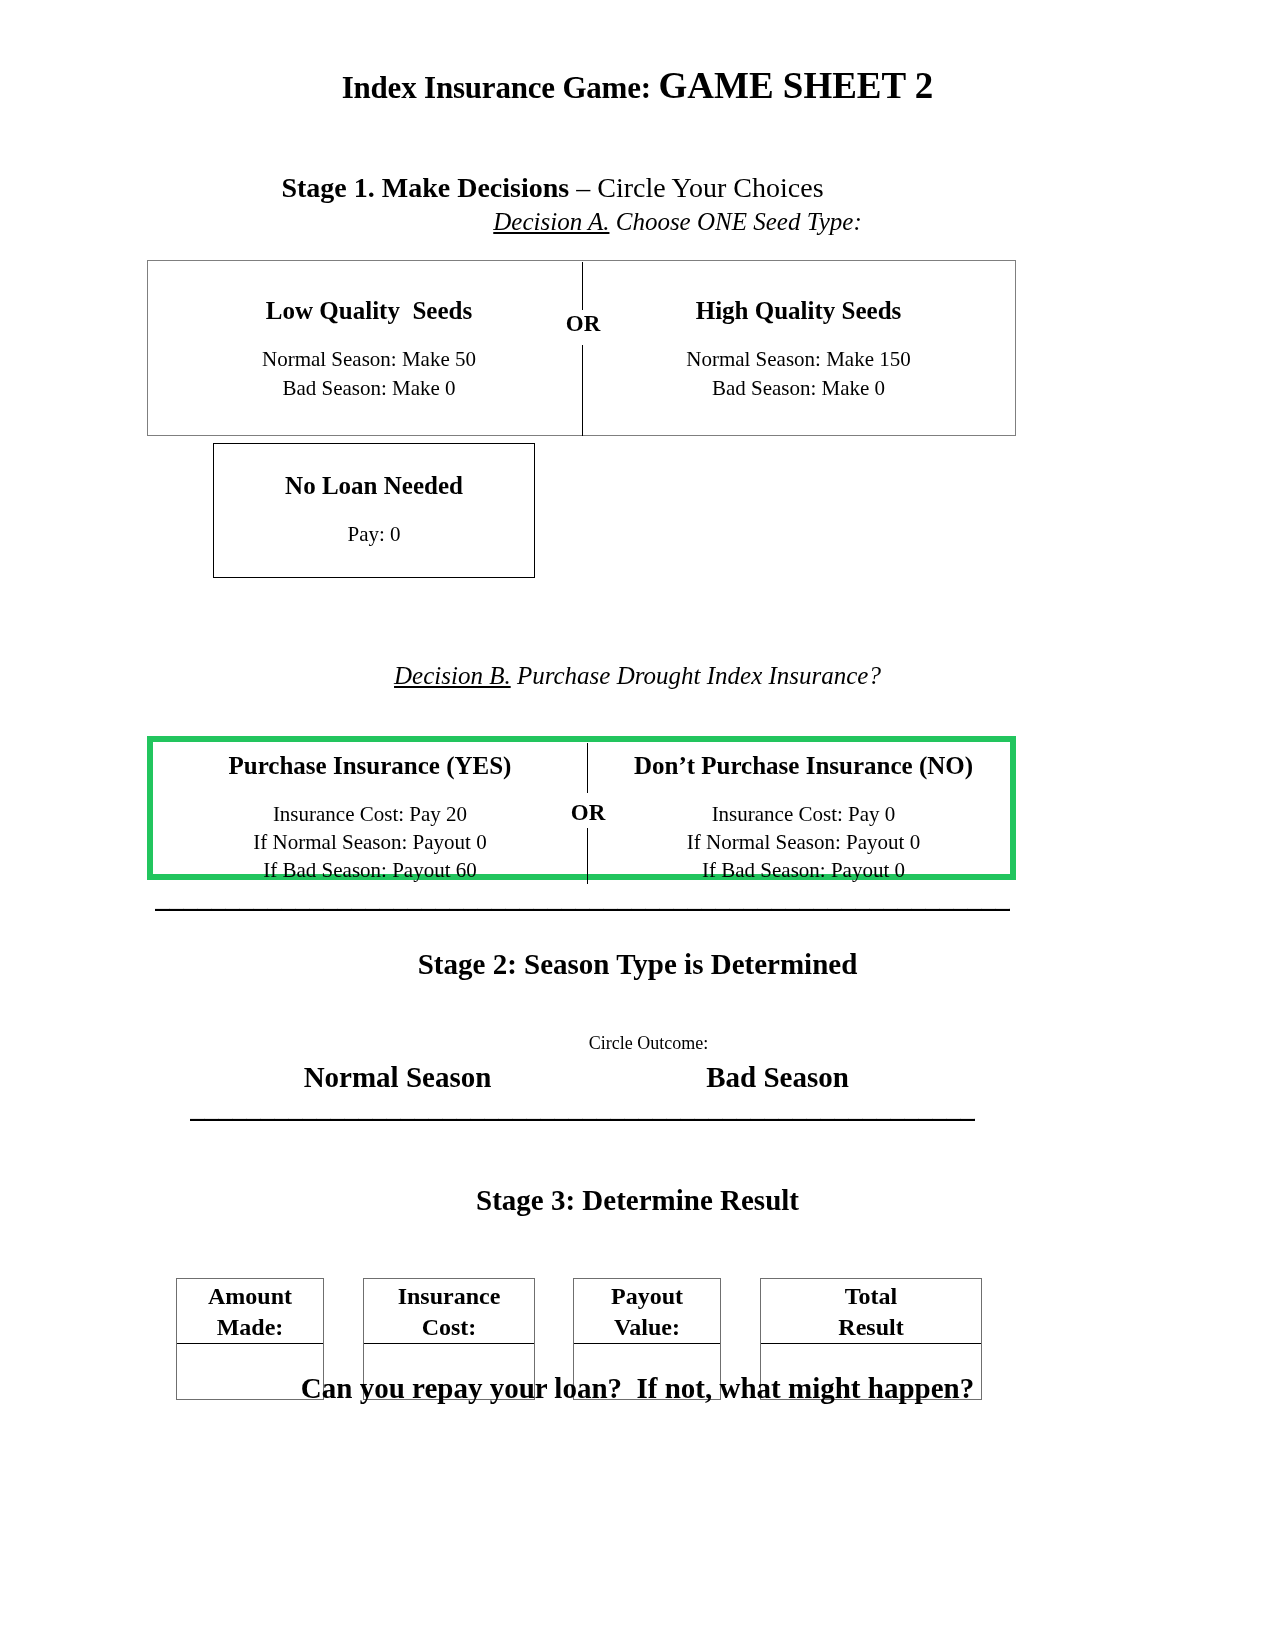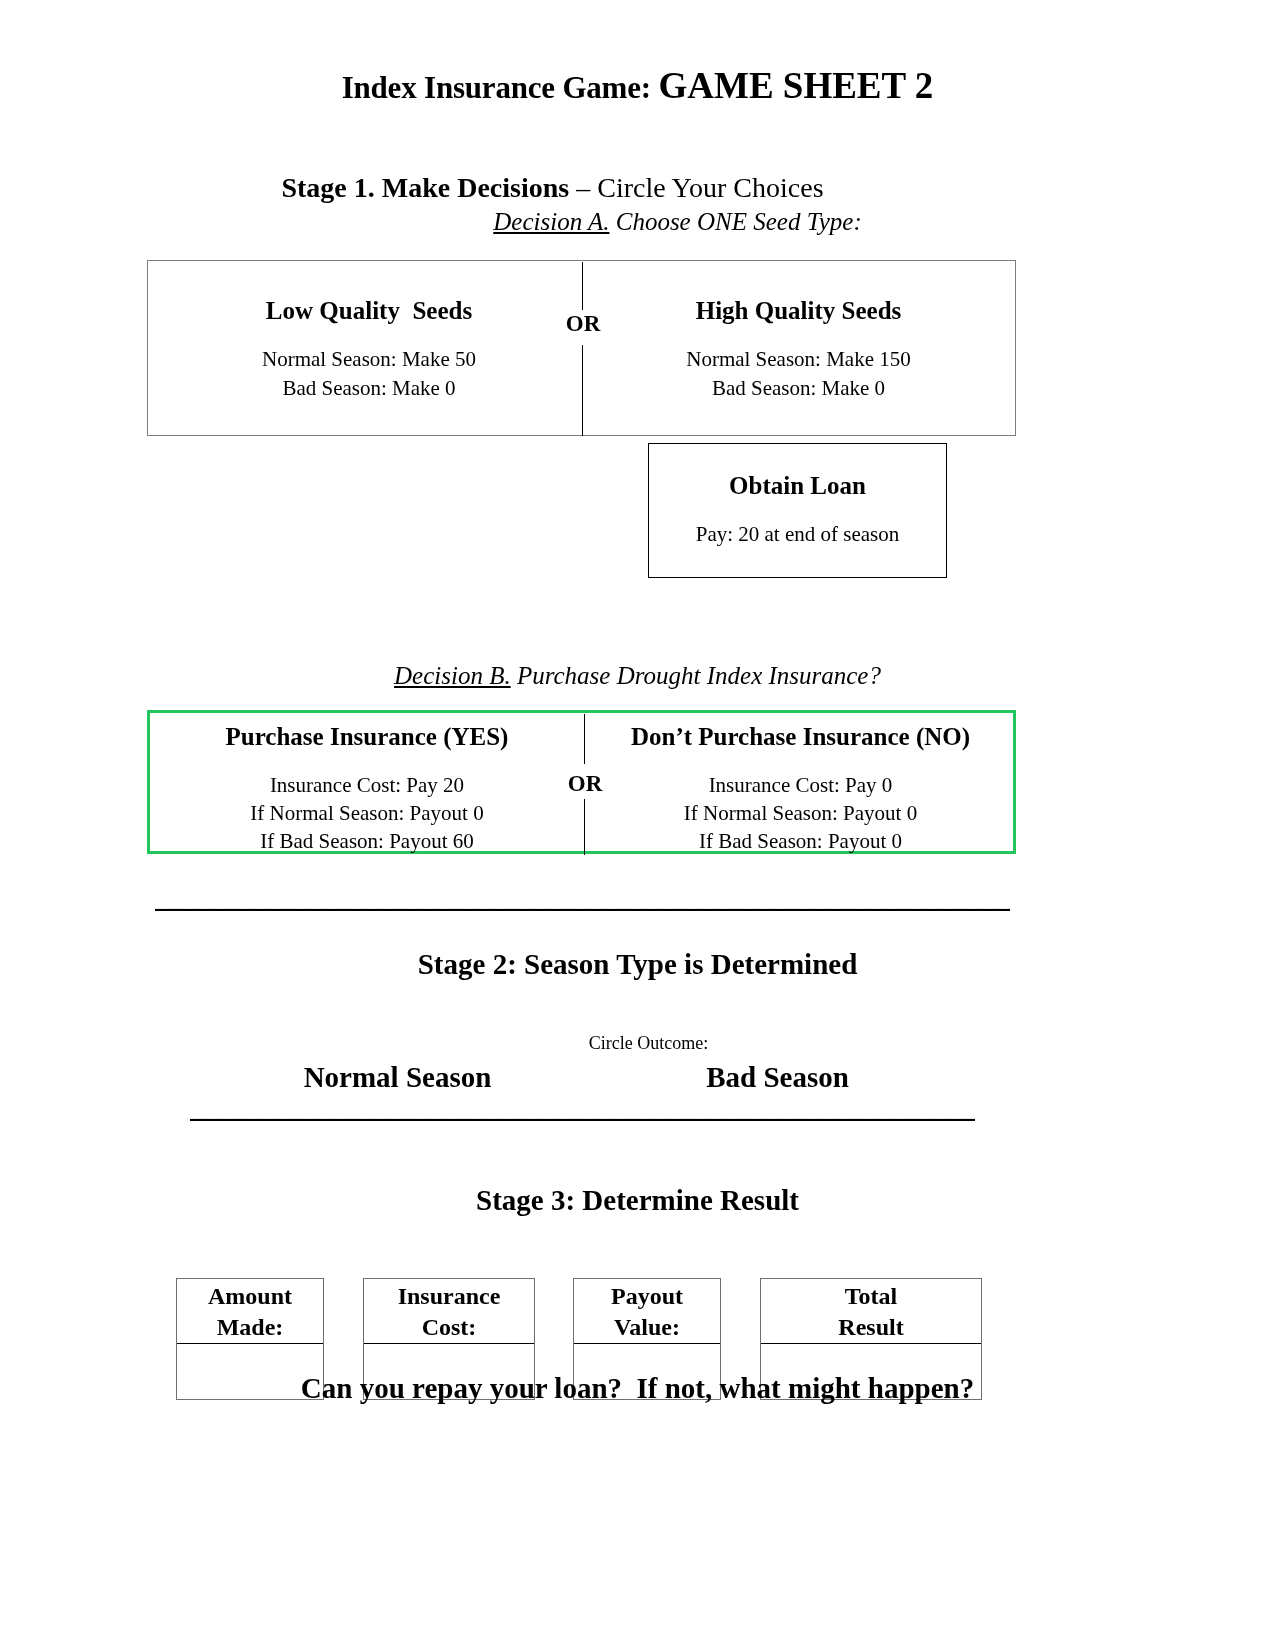--- a/index.html
+++ b/index.html
@@ -154,24 +154,24 @@
     width: 1275px;
     text-align: center;
     white-space: nowrap;
     font-size: 25px;
     font-style: italic;
   }
   .decision-b .u { text-decoration: underline; }
 
   .ins-box {
     position: absolute;
-    left: 147px; top: 710px;
+    left: 147px; top: 736px;
     width: 869px;
     height: 144px;
-    border: 3px solid #22c55e;
+    border: 6px solid #22c55e;
     box-sizing: border-box;
   }
   .ins-col {
     position: absolute;
     top: 0; height: 100%;
     text-align: center;
   }
   .ins-col.left  { left: 0;     width: 434px; }
   .ins-col.right { left: 434px; width: 433px; }
   .ins-title {
@@ -344,25 +344,25 @@
         <div>Normal Season: Make 150</div>
         <div>Bad Season: Make 0</div>
       </div>
     </div>
 
     <div class="seed-div-top"></div>
     <div class="seed-div-bot"></div>
     <div class="seed-or">OR</div>
   </div>
 
-
-  <div class="loan-box get-loan">
-    <div class="loan-title">Obtain Loan</div>
-    <div class="loan-sub">Pay: 20 at end of season</div>
-  </div>
+  <div class="loan-box no-loan">
+    <div class="loan-title">No Loan Needed</div>
+    <div class="loan-sub">Pay: 0</div>
+  </div>
+
 
   <div class="decision-b">
     <span class="u">Decision B.</span><span> Purchase Drought Index Insurance?</span>
   </div>
 
   <div class="ins-box">
     <div class="ins-col left">
       <div class="ins-title">Purchase Insurance (YES)</div>
       <div class="ins-lines">
         <div>Insurance Cost: Pay 20</div>

